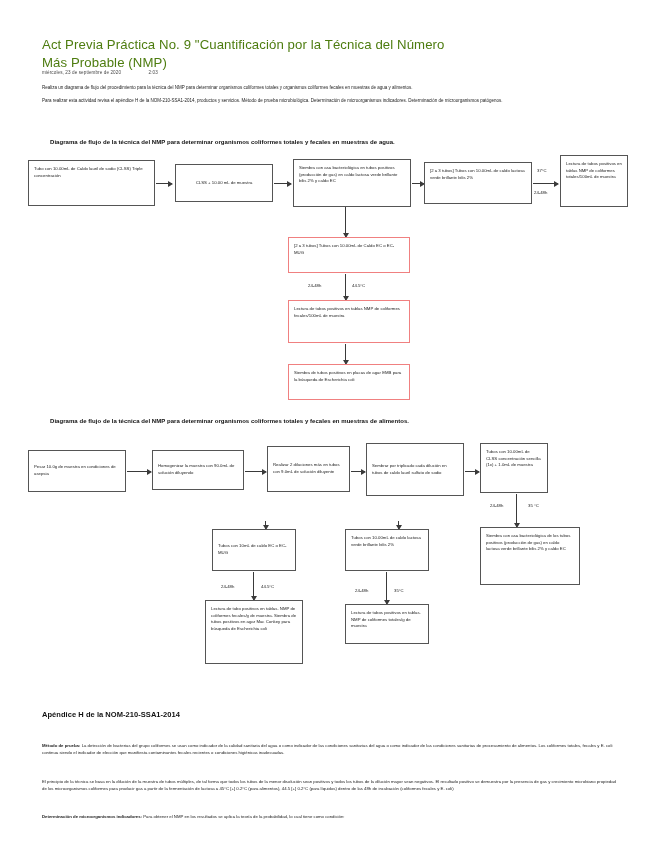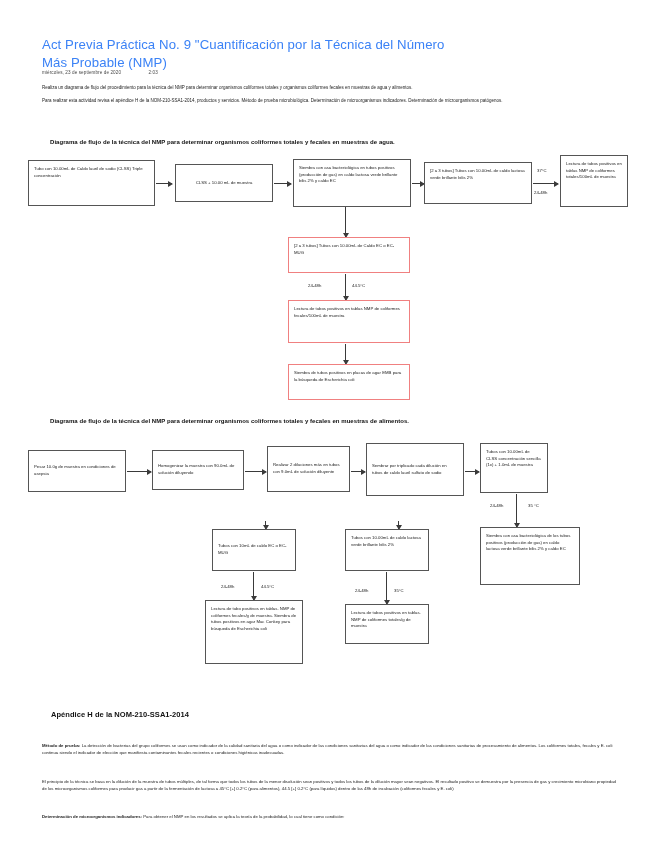--- a/index.html
+++ b/index.html
@@ -9,21 +9,21 @@
     color:#000000;
     position:relative;
     overflow:hidden;
   }
   .page{position:absolute;left:0;top:0;width:655px;height:848px;}
 
   
   .title{
     position:absolute;left:42px;top:36px;width:430px;
     font-size:13.2px;line-height:18px;letter-spacing:.1px;
-    color:#3b82f6;
+    color:#4d7c0f;
   }
   .meta{
     position:absolute;left:42px;top:70px;
     font-size:4.6px;color:#4a4a4a;letter-spacing:.1px;
   }
   .meta .time{margin-left:26px;}
   .intro1{
     position:absolute;left:42px;top:84px;width:570px;
     font-size:4.5px;line-height:7px;color:#222;
   }
@@ -31,21 +31,21 @@
     position:absolute;left:42px;top:97px;width:572px;
     font-size:4.5px;line-height:7.5px;color:#222;
   }
 
   
   .caption{
     position:absolute;font-size:6px;font-weight:bold;color:#111;letter-spacing:.05px;
   }
   #cap1{left:50px;top:139px;}
   #cap2{left:50px;top:418px;}
-  #cap3{left:51px;top:710px;font-size:7.5px;}
+  #cap3{left:42px;top:710px;font-size:7.5px;}
 
   
   .box{
     position:absolute;box-sizing:border-box;
     border:1px solid #555;background:#fff;
     font-size:4.3px;line-height:6.6px;color:#1a1a1a;
     padding:5px 5px;
     overflow:hidden;
   }
   .box.red{border:1px solid #f08080;}

